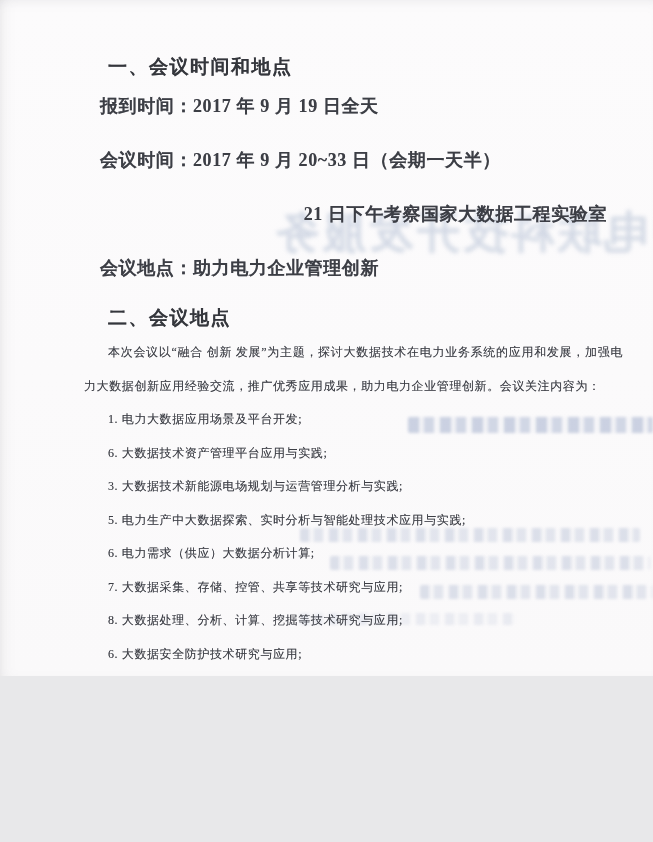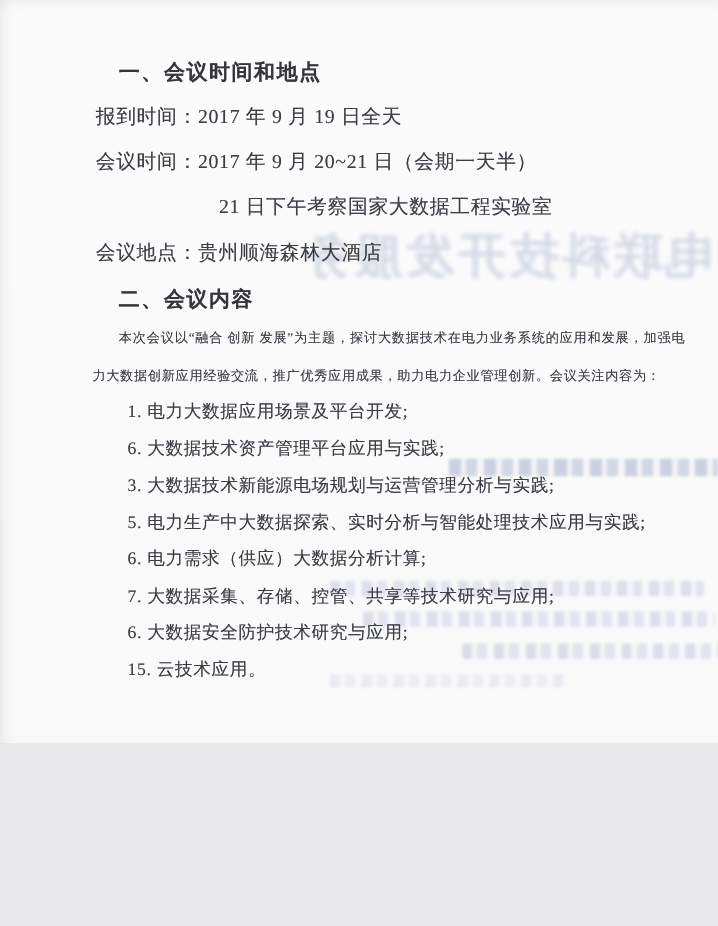--- a/index.html
+++ b/index.html
@@ -12,30 +12,30 @@
     box-shadow:inset 10px 0 18px -14px rgba(110,110,120,.28), inset 0 10px 16px -14px rgba(120,120,130,.22);
   }
   .content{position:absolute;inset:0;padding:52px 30px 0 84px;box-sizing:border-box;z-index:2;}
   .sec-heading{
     font-family:"Liberation Sans","DejaVu Sans",sans-serif;
     font-weight:bold;font-size:19px;color:#34363c;
     margin:0 0 0 24px;line-height:30px;letter-spacing:1.5px;
     text-shadow:0 0 .5px rgba(52,54,60,.55);
   }
   .sec-heading.second{margin-top:10px;}
-  .info{margin:3px;font-size:18px;line-height:38px;letter-spacing:.6px;text-shadow:0 0 .4px rgba(60,62,70,.45);}
+  .info{margin:16px;font-size:18px;line-height:38px;letter-spacing:.6px;text-shadow:0 0 .4px rgba(60,62,70,.45);font-weight:bold;}
   .info.first{margin-top:5px;}
-  .info.deep{padding-left:112px;}
+  .info.deep{padding-left:112px;text-align:right;}
   .para{
     margin:3px 0 0;font-size:12px;line-height:33.5px;
     text-indent:2em;text-align:justify;letter-spacing:.6px;
     text-shadow:0 0 .4px rgba(60,62,70,.45);
   }
   .item{
-    margin:0;font-size:16px;line-height:33.5px;
+    margin:0;font-size:12px;line-height:33.5px;
     text-indent:2em;letter-spacing:.6px;text-align:justify;
     text-shadow:0 0 .4px rgba(60,62,70,.45);
   }
   .page-num{
     position:absolute;left:62px;top:796px;font-size:17px;
     letter-spacing:2px;color:#45464d;z-index:2;
     text-shadow:0 0 .4px rgba(60,62,70,.4);
   }
   
   .ghost-layer{position:absolute;inset:0;z-index:1;pointer-events:none;}
@@ -87,34 +87,35 @@
     <div class="ghost-blob"></div>
   </div>
 
   <div class="crease"></div>
 
   <div class="content">
 
     <h2 class="sec-heading">一、会议时间和地点</h2>
 
     <p class="info first">报到时间：2017 年 9 月 19 日全天</p>
-    <p class="info">会议时间：2017 年 9 月 20~21 日（会期一天半）</p>
+    <p class="info">会议时间：2017 年 9 月 20~33 日（会期一天半）</p>
     <p class="info deep">21 日下午考察国家大数据工程实验室</p>
-    <p class="info">会议地点：贵州顺海森林大酒店</p>
+    <p class="info">会议地点：助力电力企业管理创新</p>
 
-    <h2 class="sec-heading second">二、会议内容</h2>
+    <h2 class="sec-heading second">二、会议地点</h2>
 
     <p class="para">本次会议以“融合 创新 发展”为主题，探讨大数据技术在电力业务系统的应用和发展，加强电力大数据创新应用经验交流，推广优秀应用成果，助力电力企业管理创新。会议关注内容为：</p>
 
     <p class="item">1. 电力大数据应用场景及平台开发;</p>
     <p class="item">6. 大数据技术资产管理平台应用与实践;</p>
     <p class="item">3. 大数据技术新能源电场规划与运营管理分析与实践;</p>
     <p class="item">5. 电力生产中大数据探索、实时分析与智能处理技术应用与实践;</p>
     <p class="item">6. 电力需求（供应）大数据分析计算;</p>
     <p class="item">7. 大数据采集、存储、控管、共享等技术研究与应用;</p>
+    <p class="item">8. 大数据处理、分析、计算、挖掘等技术研究与应用;</p>
     <p class="item">6. 大数据安全防护技术研究与应用;</p>
     <p class="item">15. 云技术应用。</p>
 
   </div>
 
   <div class="page-num">—2—</div>
 
 </div>
 
 </body></html>

